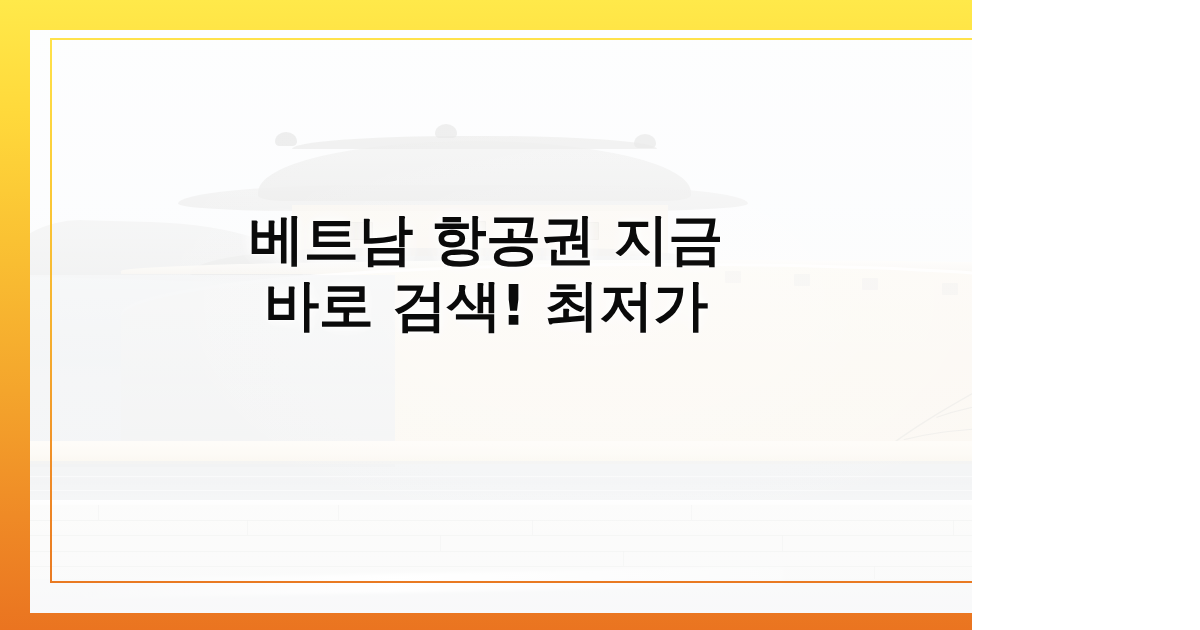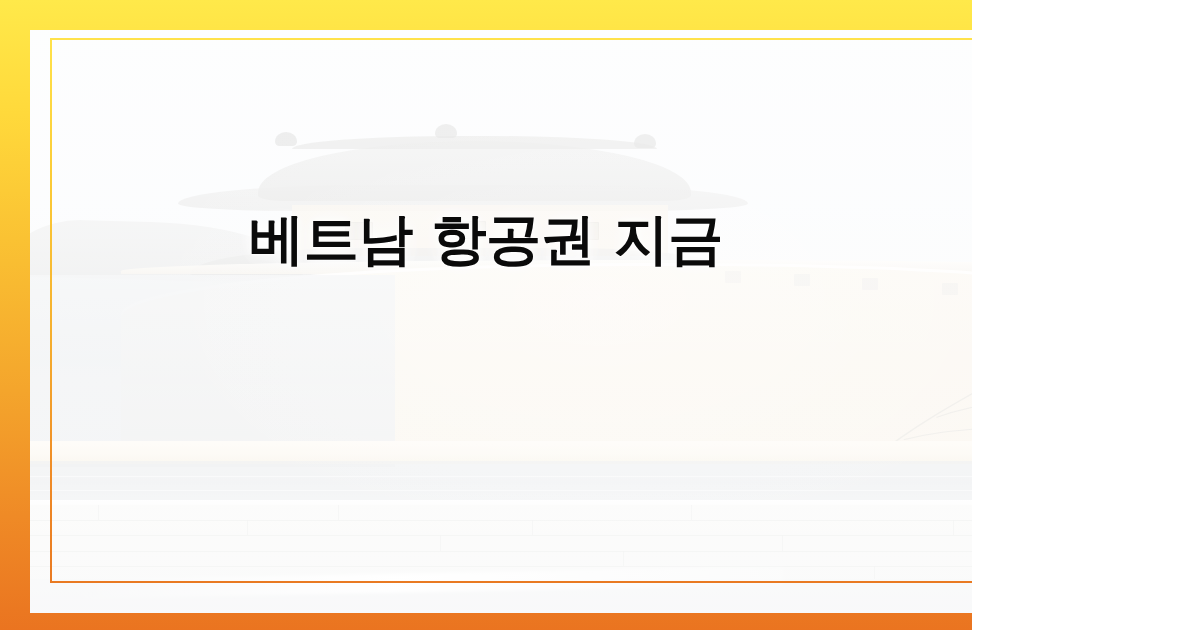--- a/index.html
+++ b/index.html
@@ -429,15 +429,16 @@
 
       <div class="wash"></div>
       <div class="vignette-soft"></div>
     </div>
   </div>
 
   <div class="keyline"></div>
 
   <div class="headline">
     <span class="line">베트남 항공권 지금</span>
+    <span class="line">바로 검색! 최저가</span>
   </div>
 
 </div>
 
 </body></html>

